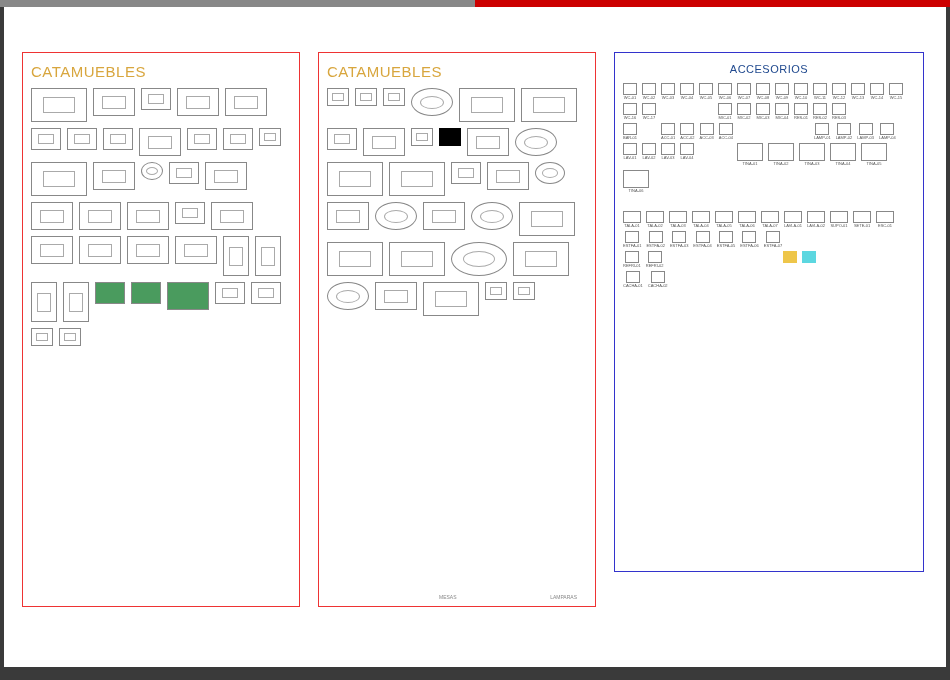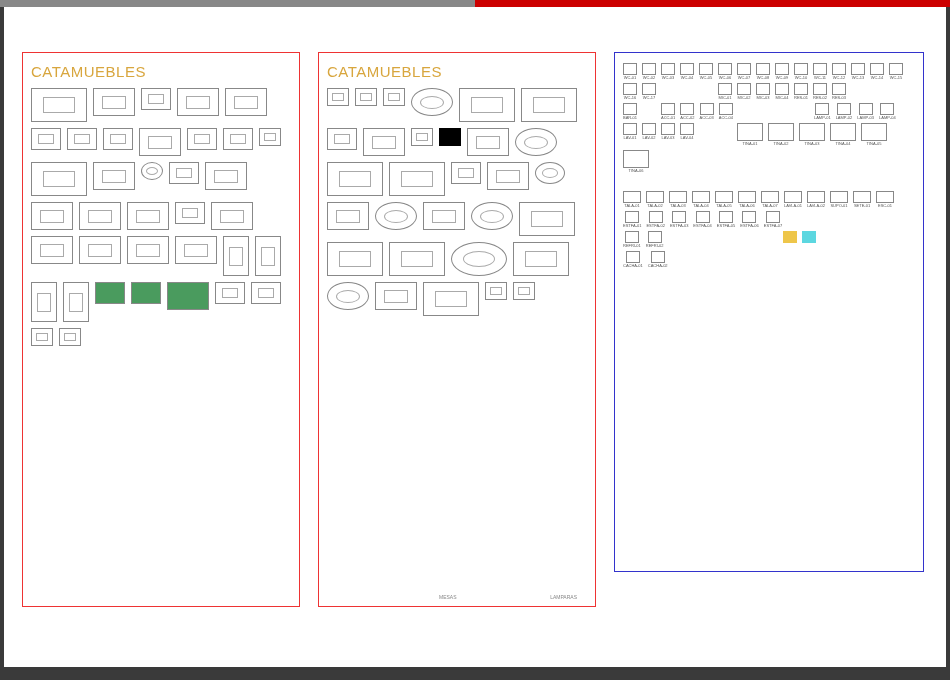--- a/index.html
+++ b/index.html
@@ -243,20 +243,21 @@
         </div>
         <div class="blk sm">
           <div style="width: 60%; height: 50%; border: 1px solid rgb(170, 170, 170);"></div>
         </div>
       </div>
     <span class="footer-label" style="bottom:6px; left:120px;">MESAS</span>
     <span class="footer-label" style="bottom:6px; right:18px;">LAMPARAS</span>
   </div>
 
   <div class="panel blue">
+    <div class="panel-title blue-t">ACCESORIOS</div>
     <div id="acc-rows">
         <div class="acc-row">
           <div class="acc-item">
             <div class="acc"></div>
             <span class="acc-label">WC-01</span>
           </div>
           <div class="acc-item">
             <div class="acc"></div>
             <span class="acc-label">WC-02</span>
           </div>

